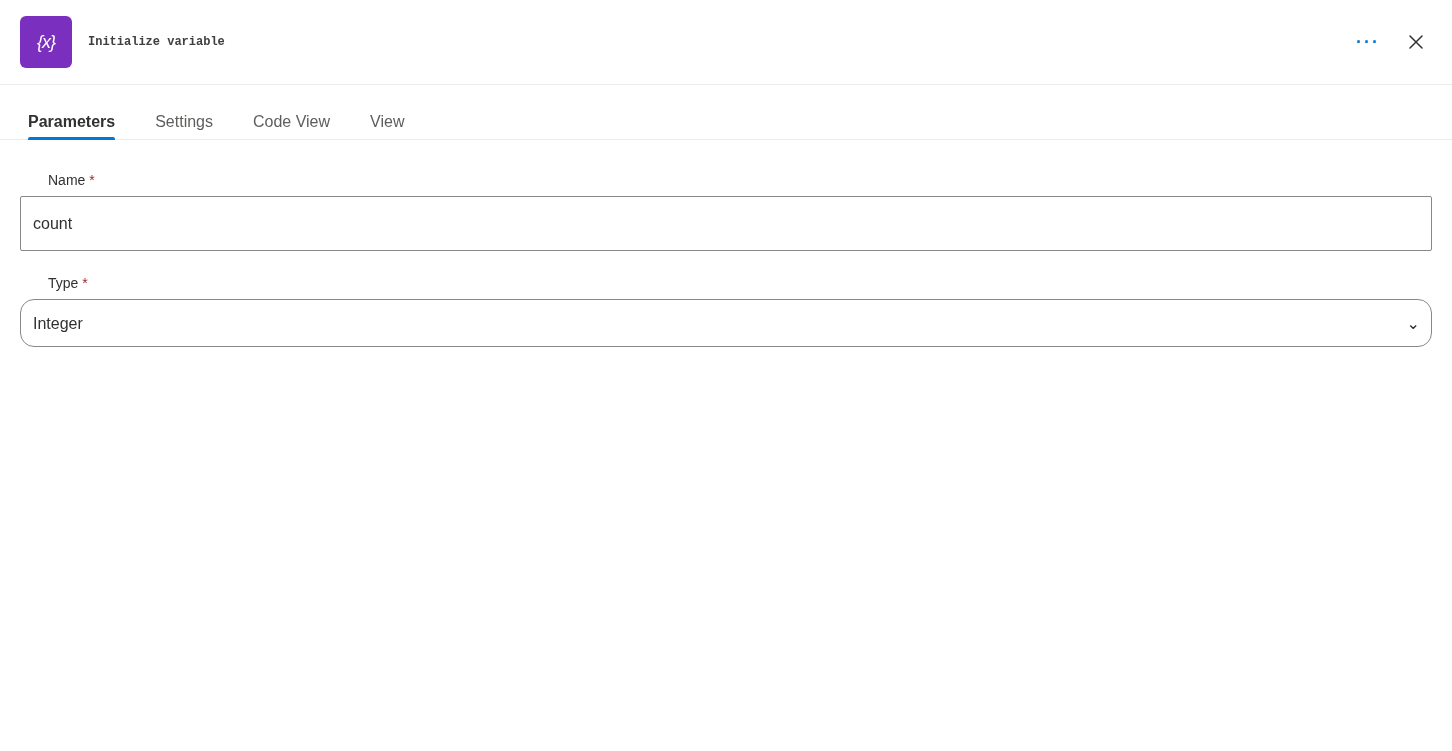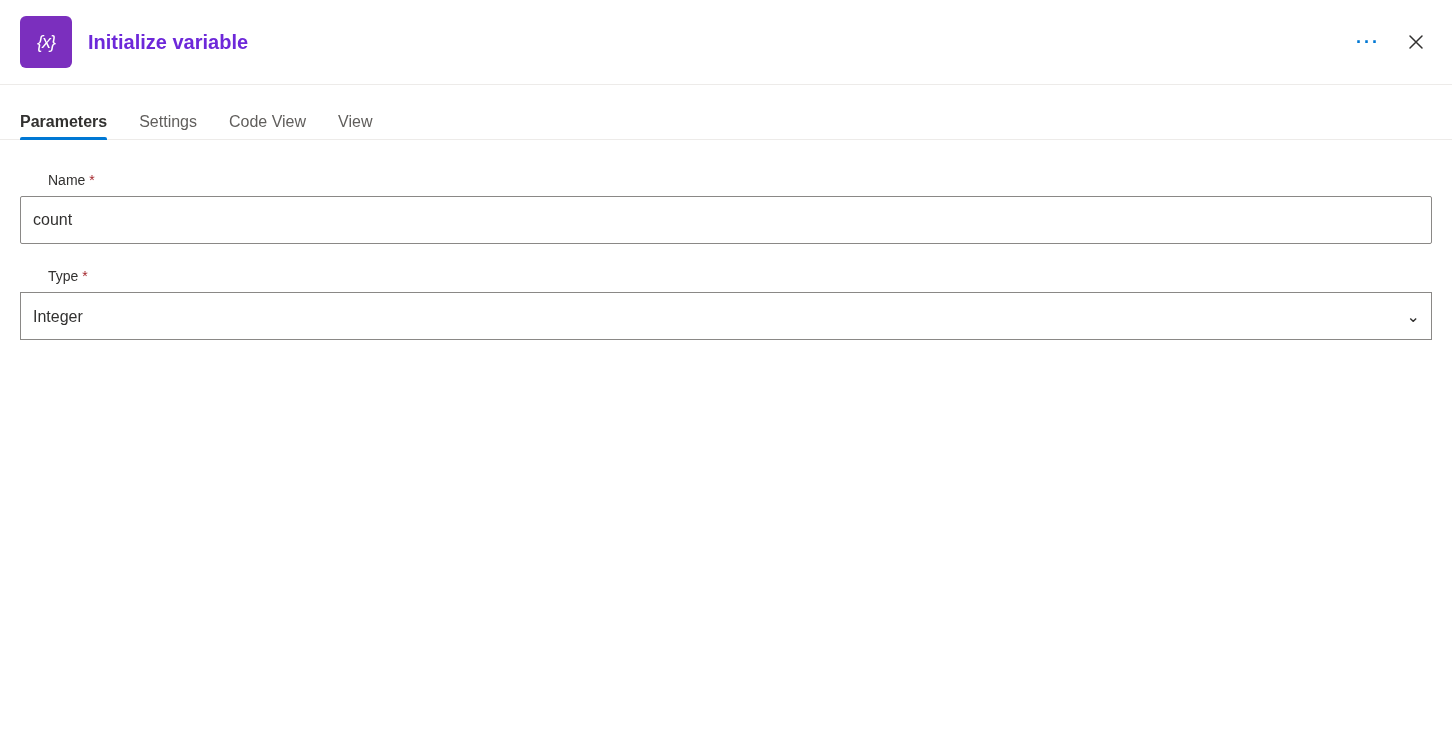--- a/index.html
+++ b/index.html
@@ -51,23 +51,24 @@
 
     .action-icon-text {
       color: #ffffff;
       font-size: 18px;
       font-style: italic;
       font-weight: 400;
       letter-spacing: -1px;
     }
 
     .header-title {
-      font-size: 20px;
+      font-size: 12px;
       font-weight: 600;
-      color: #6d28d9;
+      color: #404040;
+      font-family: Liberation Mono, monospace;
     }
 
     .header-right {
       display: flex;
       align-items: center;
       gap: 12px;
     }
 
     .more-button {
       background: none;
@@ -107,20 +108,21 @@
       align-items: flex-start;
       cursor: pointer;
       padding-bottom: 8px;
       position: relative;
       font-size: 16px;
       color: #605e5c;
       font-weight: 400;
       background: none;
       border: none;
       white-space: nowrap;
+      margin-left: 8px;
     }
 
     .tab.active {
       font-weight: 700;
       color: #323130;
     }
 
     .tab.active::after {
       content: '';
       position: absolute;
@@ -152,41 +154,41 @@
       margin-left: 28px;
     }
 
     .required-star {
       color: #a4262c;
       font-size: 14px;
     }
 
     .text-input {
       width: 100%;
-      height: 48px;
+      height: 55px;
       border: 1px solid #8a8886;
       border-radius: 2px;
       padding: 0 12px;
       font-size: 16px;
       color: #323130;
       font-family: inherit;
       background: #ffffff;
       outline: none;
     }
 
     .select-wrapper {
       position: relative;
       width: 100%;
     }
 
     .select-input {
       width: 100%;
       height: 48px;
       border: 1px solid #8a8886;
-      border-radius: 0;
+      border-radius: 14px;
       padding: 0 44px 0 12px;
       font-size: 16px;
       color: #323130;
       font-family: inherit;
       background: #ffffff;
       appearance: none;
       -webkit-appearance: none;
       cursor: pointer;
       outline: none;
     }

